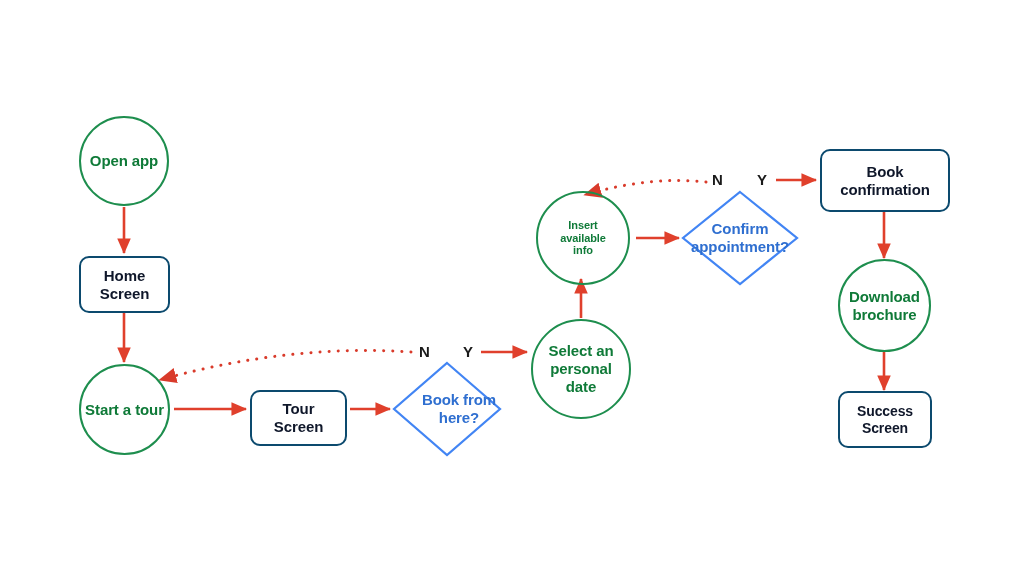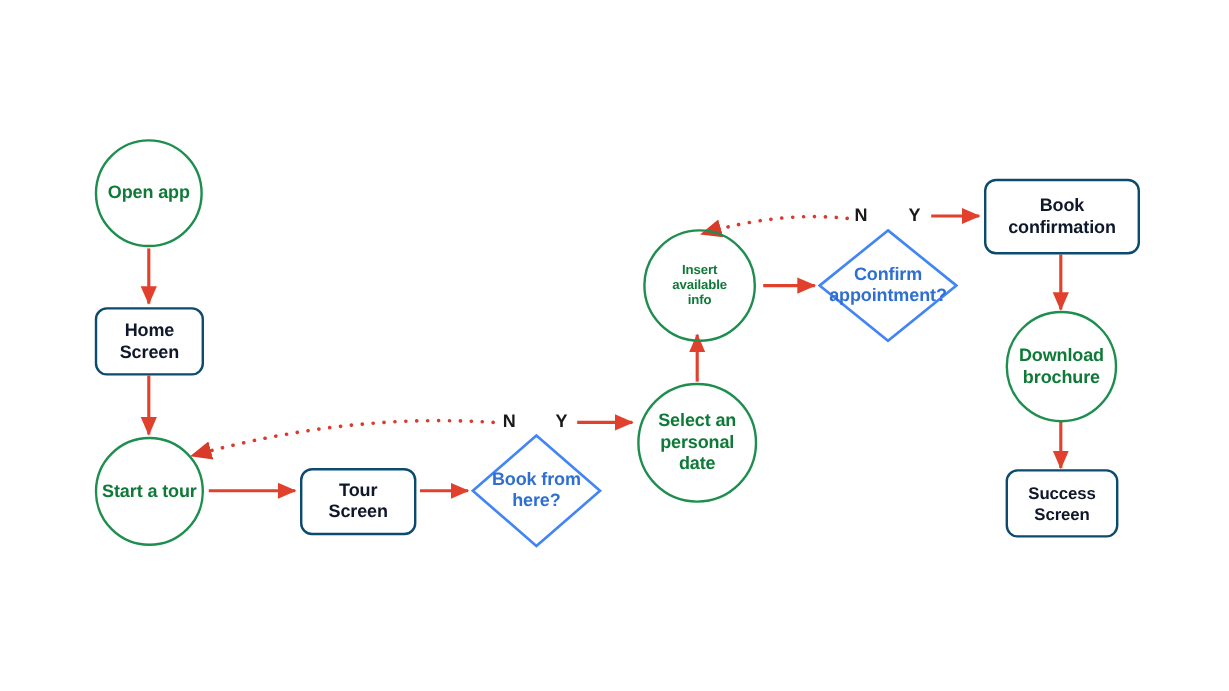--- a/index.html
+++ b/index.html
@@ -124,21 +124,21 @@
     <span>Start a tour</span>
   </div>
 
   <div class="node box" style="left:250px; top:390px; width:97px; height:56px; font-size:15px;">
     <div>
       <span>Tour</span>
       <span>Screen</span>
     </div>
   </div>
 
-  <div class="node diamond-label" style="left:392px; top:387px; width:110px; height:44px; font-size:15px;">
+  <div class="node diamond-label" style="left:404px; top:387px; width:110px; height:44px; font-size:15px;">
     <div>
       <span>Book from</span>
       <span>here?</span>
     </div>
   </div>
 
   <div class="node circle" style="left:531px; top:319px; width:100px; height:100px; font-size:15px;">
     <div>
       <span>Select an</span>
       <span>personal</span>

